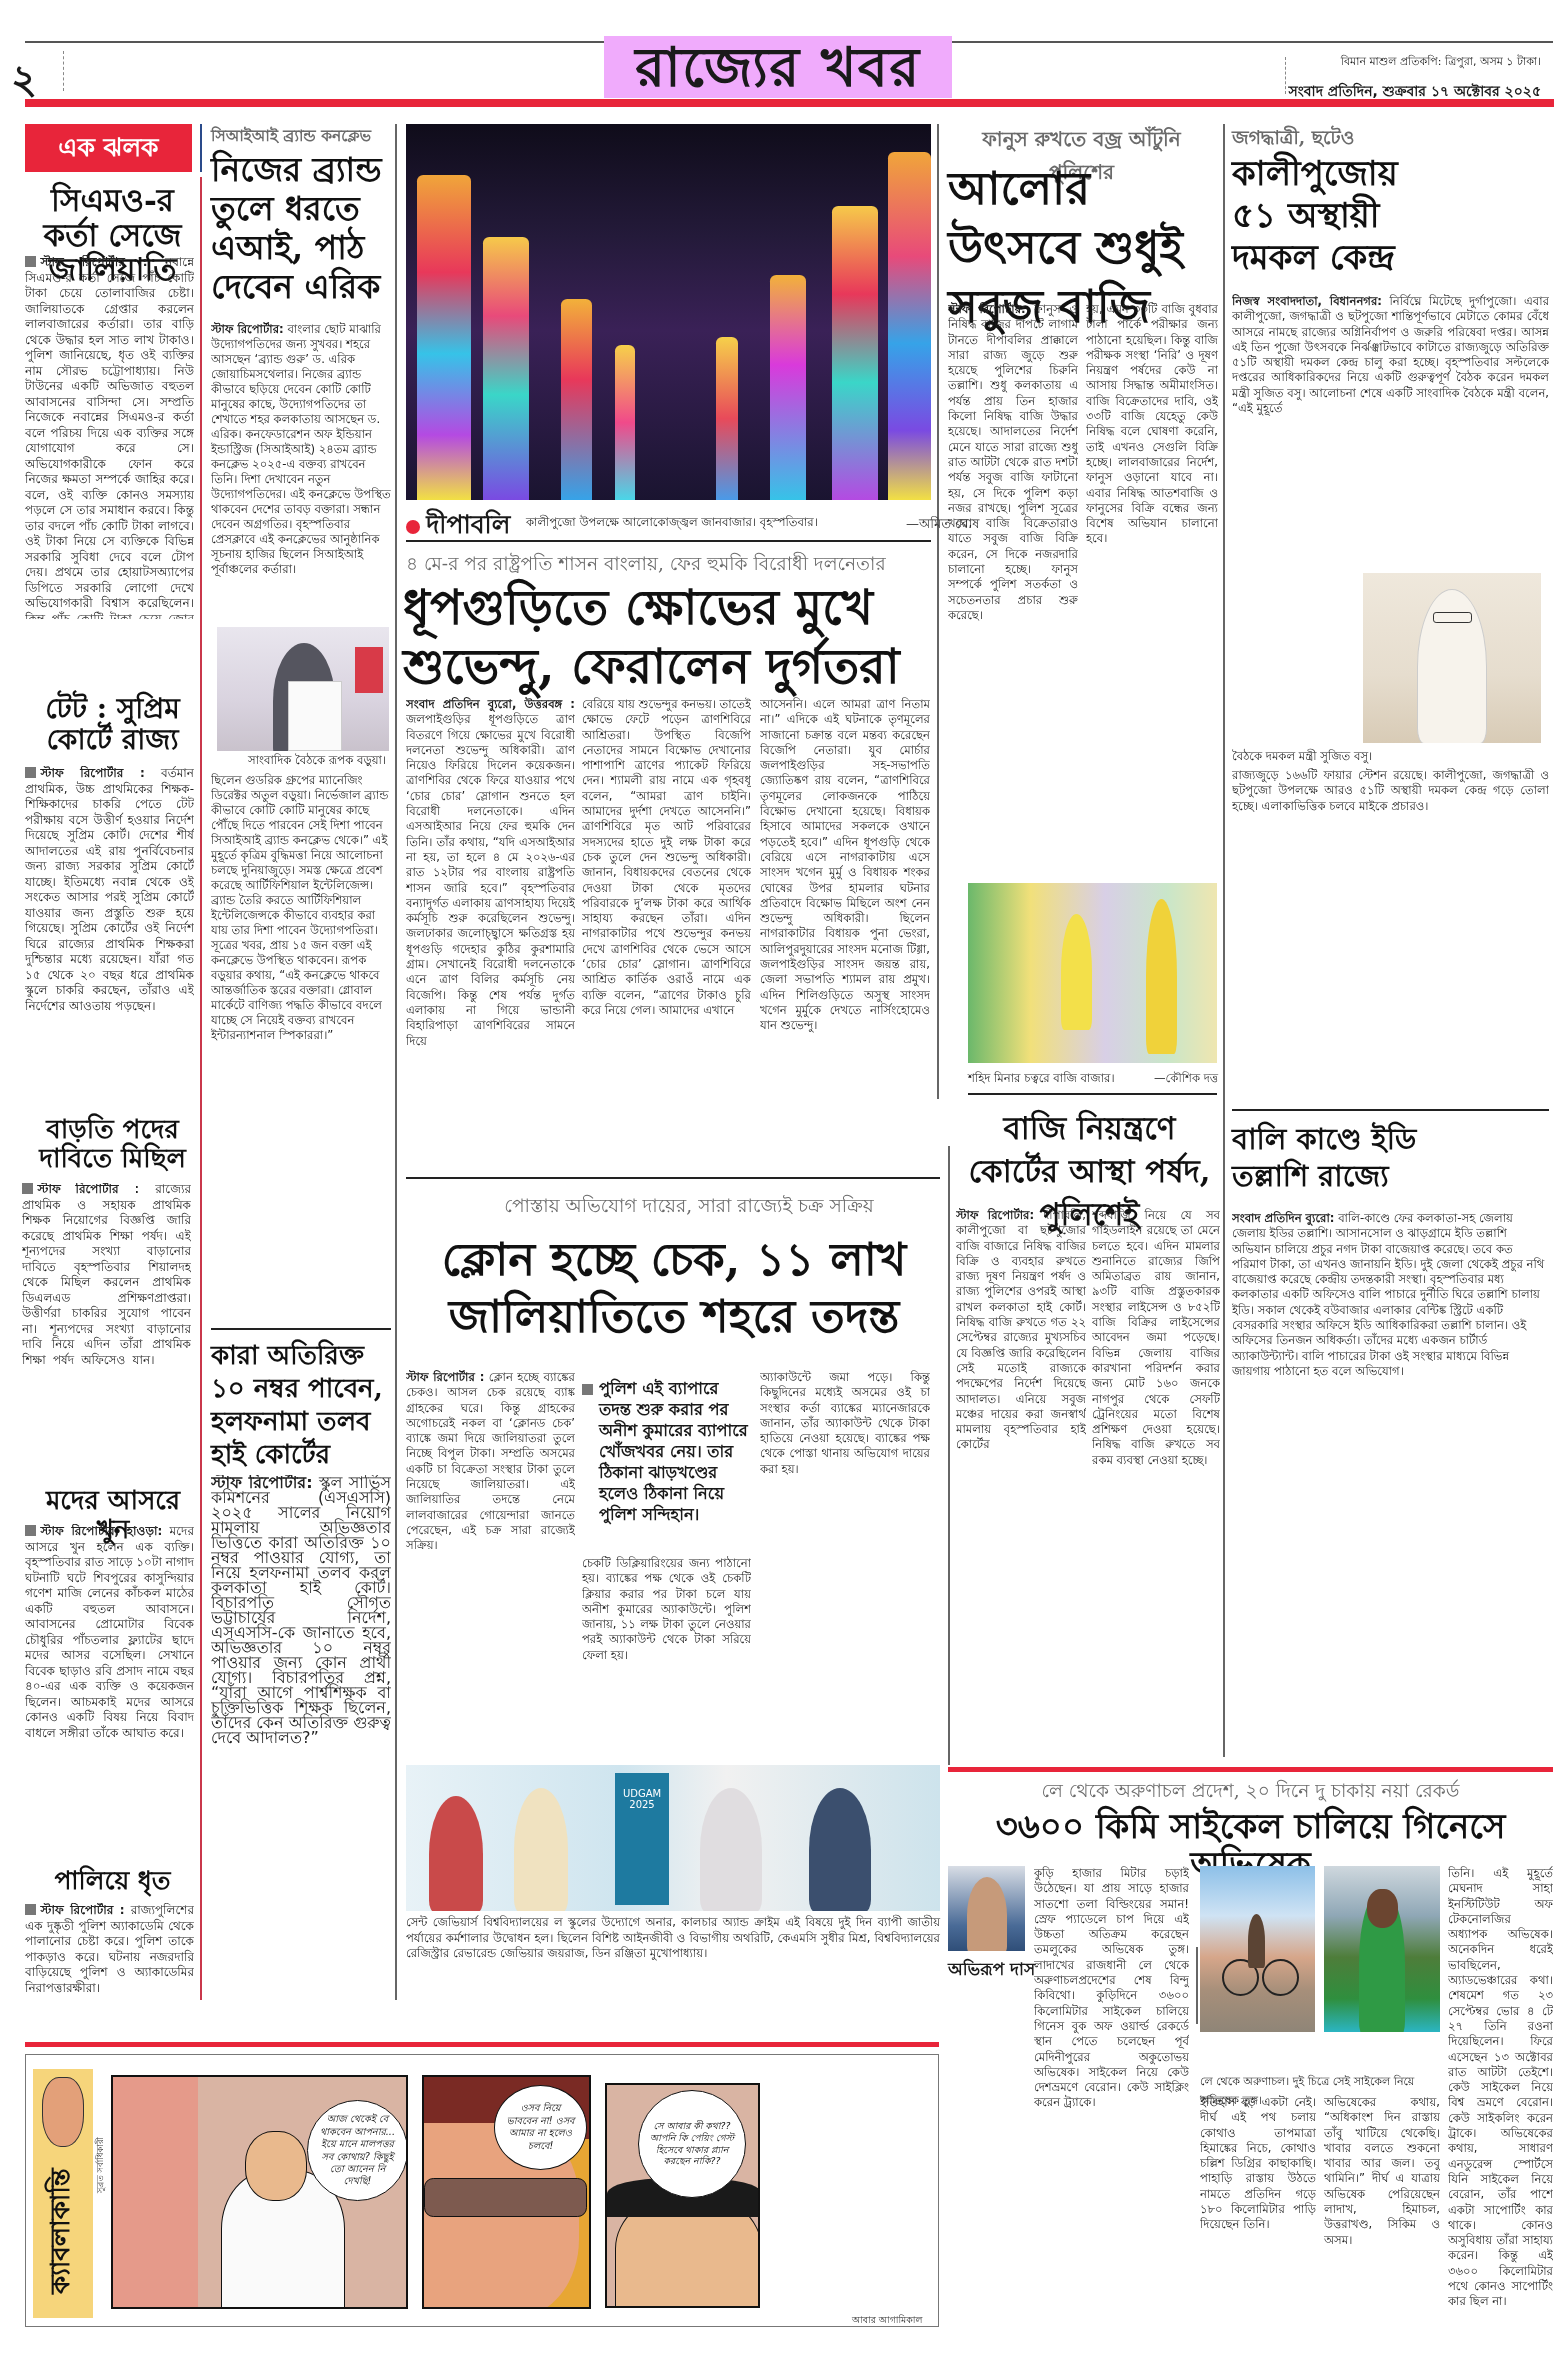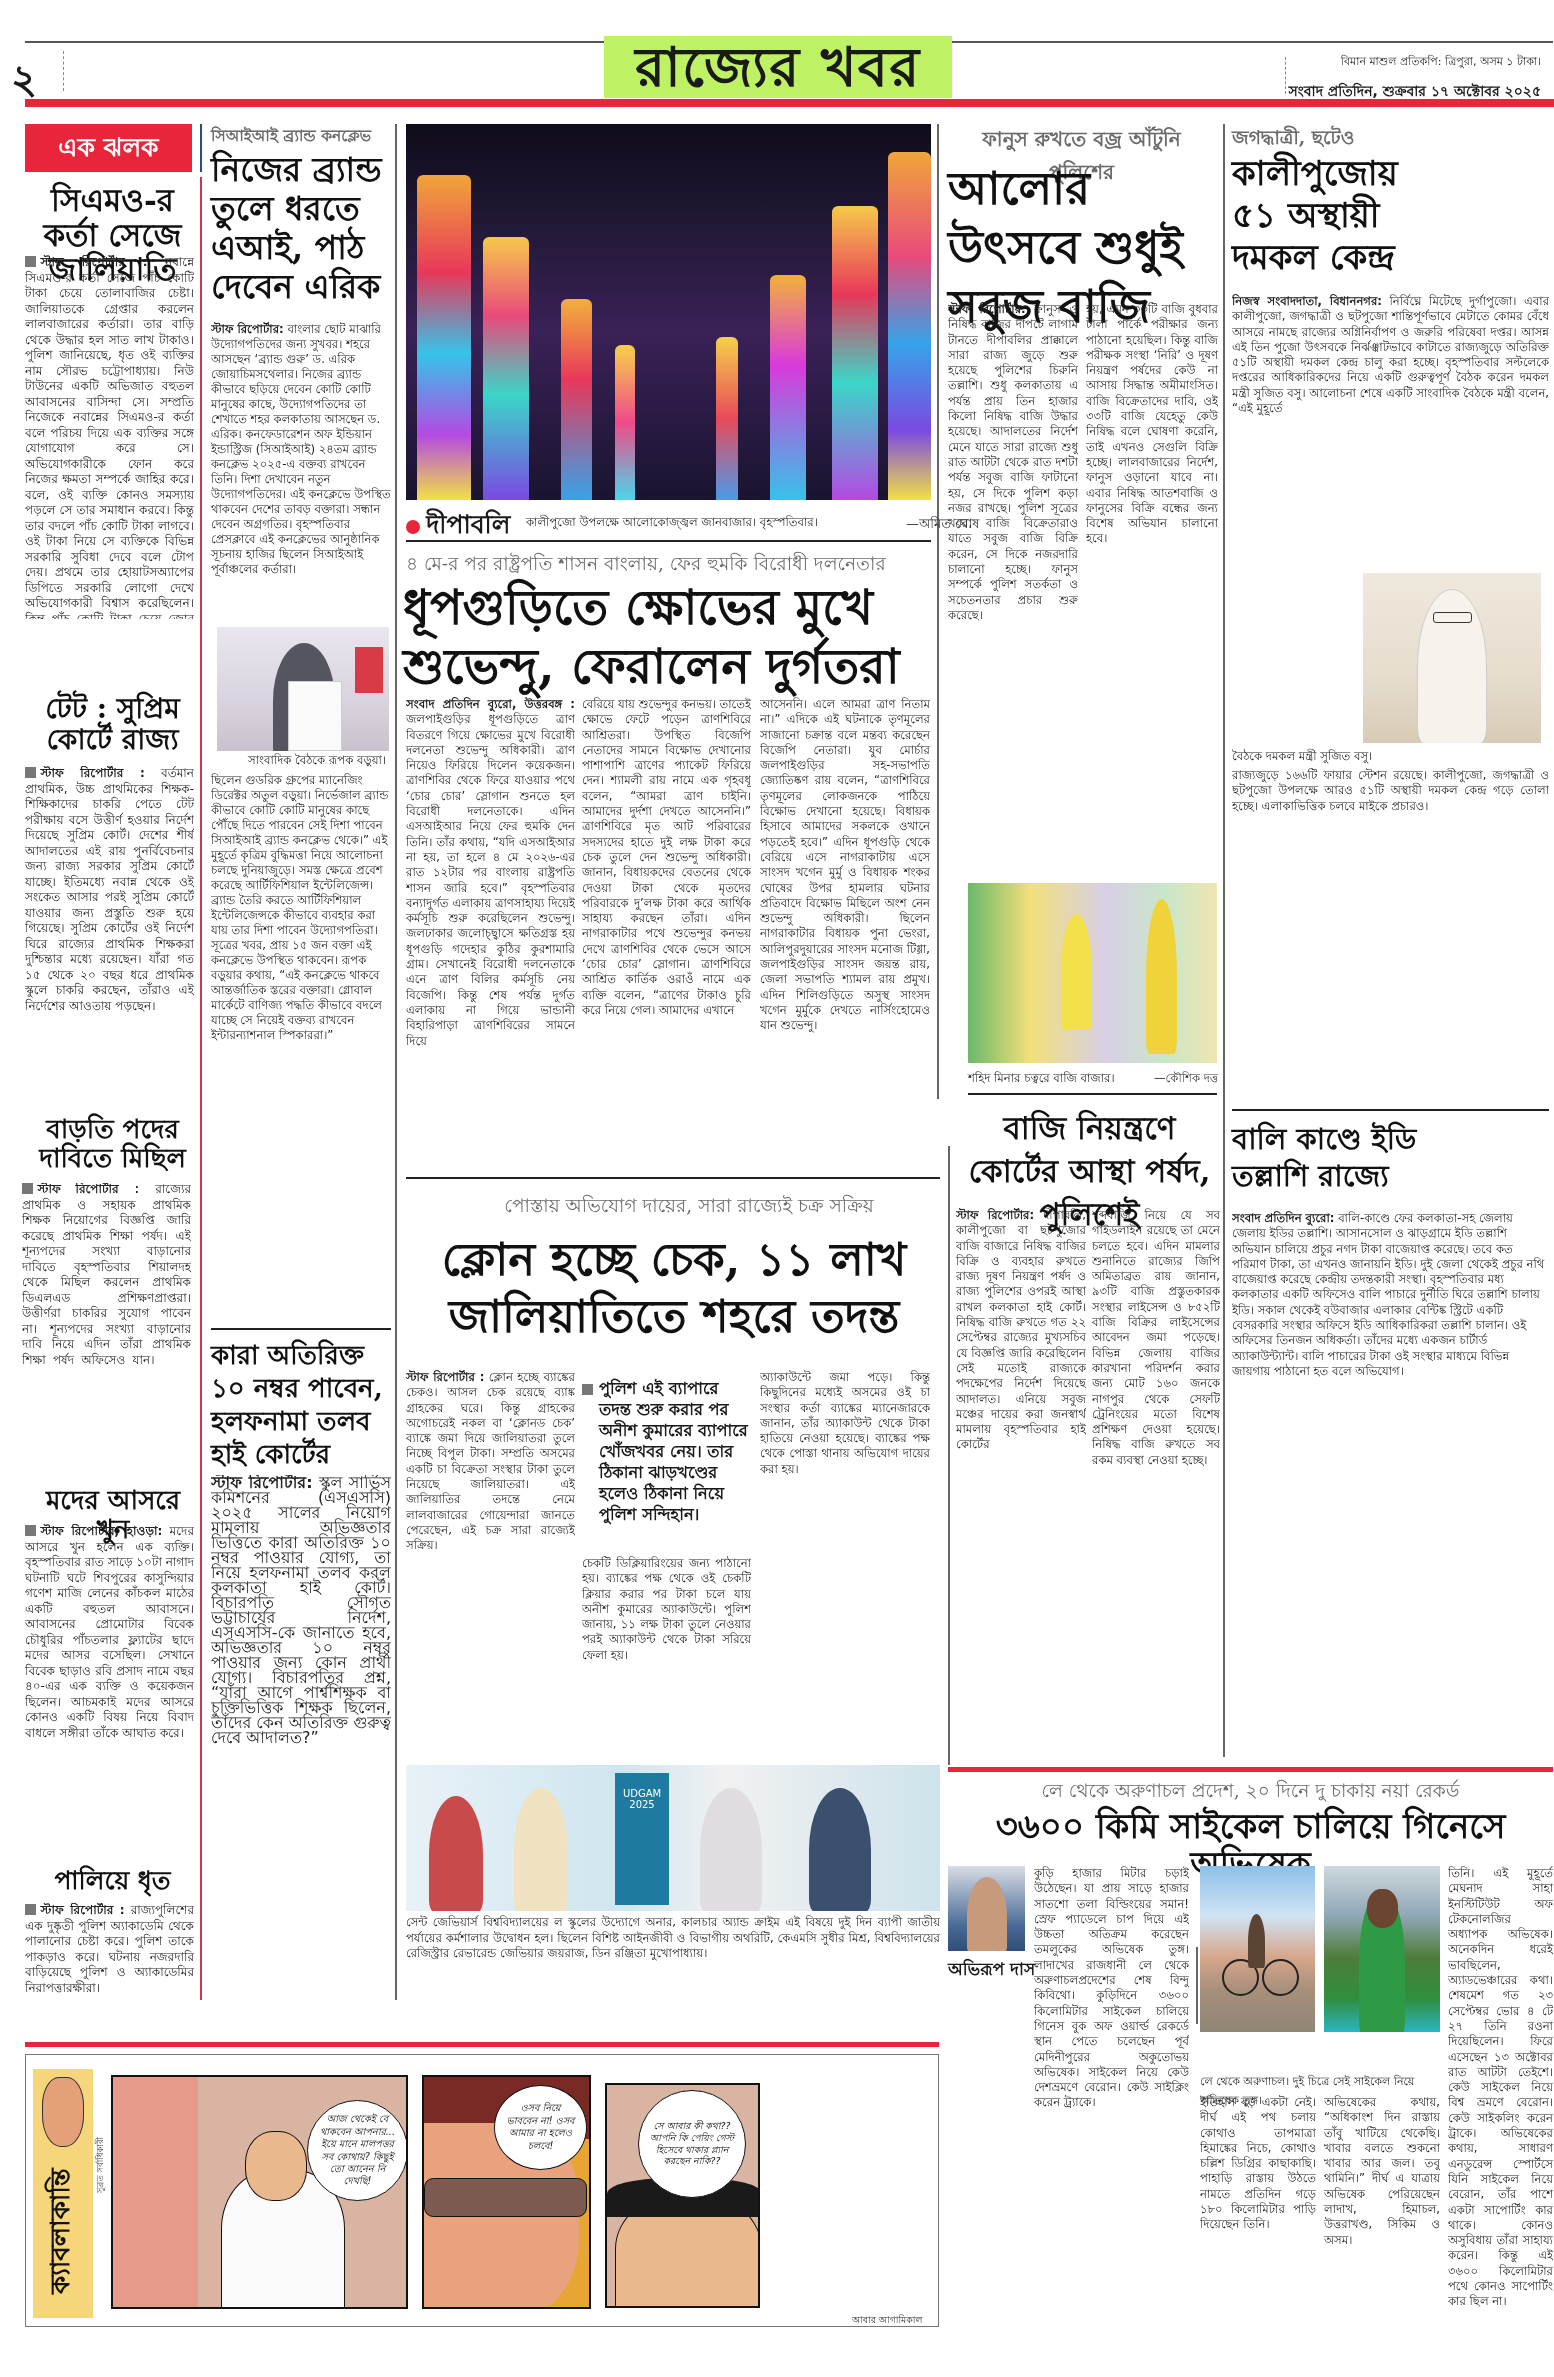--- a/index.html
+++ b/index.html
@@ -6,21 +6,21 @@
   html, body { width: 1555px; height: 2377px; background: #ffffff; overflow: hidden; }
   body { font-family: "DejaVu Sans", "Liberation Sans", sans-serif; color: #1a1a1a; position: relative; }
 
   .abs { position: absolute; }
   .serif { font-family: "DejaVu Serif", "Liberation Serif", serif; }
 
   
   .mast-rule { position: absolute; top: 41px; height: 2.3px; background: #555; }
   .page-num { position: absolute; left: 11px; top: 48px; font-size: 40px; font-weight: bold; }
   .page-num-dash { position: absolute; left: 63px; top: 51px; height: 40px; border-left: 1.5px dashed #888; }
-  .mast-title { position: absolute; left: 604px; top: 36px; width: 348px; text-align: center; font-size: 54px; font-weight: 900; letter-spacing: 1.5px; background: #bef264; padding: 0 7.7px; line-height: 62px; }
+  .mast-title { position: absolute; left: 604px; top: 36px; width: 348px; text-align: center; font-size: 54px; font-weight: 900; letter-spacing: 1.5px; background: #f0abfc; padding: 0 7.7px; line-height: 62px; }
   .mast-right { position: absolute; right: 14px; top: 53px; text-align: right; }
   .mast-right .l1 { font-size: 11px; }
   .mast-right .l2 { font-size: 14px; font-weight: bold; margin-top: 7.7px; }
   .mast-right-dash { position: absolute; left: 1285px; top: 57px; height: 37px; border-left: 1.5px dashed #888; }
   .red-bar { position: absolute; left: 25px; top: 99px; width: 1529px; height: 7.7px; background: #e8253a; }
 
   
   .vrule { position: absolute; width: 1.5px; background: #666; }
   .vrule.red { background: #c9374b; }
   .hrule { position: absolute; height: 2.3px; background: #222; }

